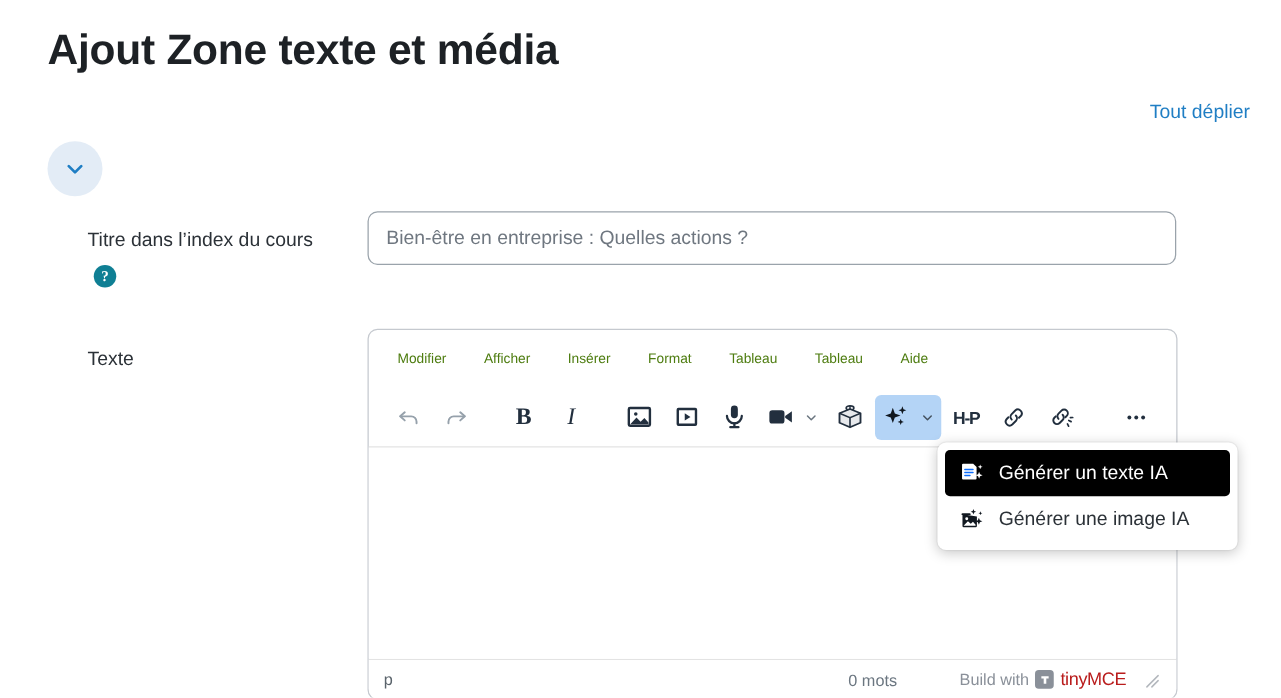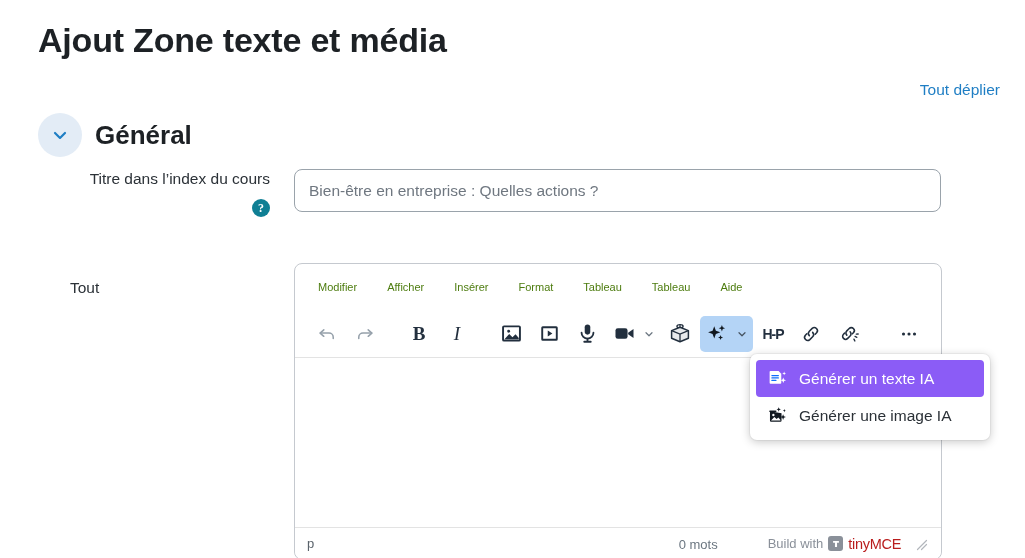--- a/index.html
+++ b/index.html
@@ -40,21 +40,21 @@
   .chev-down { display:block; }
   .section-title {
     font-size: 26px; font-weight: 700; color: #1d2125; line-height: 30px;
   }
 
   
   .label-col {
     position: absolute; left: 70px;
     font-size: 15.5px; color: #2b3137; line-height: 25px;
   }
-  .label-titre { top: 166px; width: 200px; text-align: right; }
+  .label-titre { top: 180px; width: 200px; }
   .label-texte { top: 275px; }
   .help-badge {
     display: inline-flex; align-items: center; justify-content: center;
     width: 18px; height: 18px; border-radius: 50%;
     background: #0f7f94; color: #ffffff;
     font-size: 12px; font-weight: 700; line-height: 18px;
     vertical-align: -3px; margin-left: 5px; cursor: pointer;
     font-family: "Liberation Serif", serif;
   }
 
@@ -133,21 +133,21 @@
     box-shadow: 0 2px 10px rgba(0,0,0,.22), 0 0 0 1px rgba(0,0,0,.04);
     padding: 6px;
     z-index: 40;
   }
   .ai-item {
     display: flex; align-items: center; gap: 11px;
     height: 37px; padding: 0 10px; border-radius: 4px;
     font-size: 15.5px; color: #2b3137; cursor: pointer;
     white-space: nowrap;
   }
-  .ai-item.selected { background: #8b5cf6; color: #ffffff; }
+  .ai-item.selected { background: #000000; color: #ffffff; }
   .ai-item .ai-ic { width: 22px; height: 22px; display:flex; align-items:center; justify-content:center; flex:0 0 auto; }
   .ai-item.selected .ai-ic svg { fill: #ffffff; }
 
   
   .editor-body {
     flex: 1 1 auto; background: #ffffff; border-radius: 0 0 0 0;
   }
 
   
   .statusbar {
@@ -178,30 +178,29 @@
   <div class="page-title">Ajout Zone texte et média</div>
 
   <a class="expand-all" href="#">Tout déplier</a>
 
   <div class="section-head">
     <div class="collapse-circle">
       <svg class="chev-down" width="20" height="20" viewBox="0 0 24 24">
         <path d="M6 9.5 L12 15.5 L18 9.5" fill="none" stroke="#1f7ec4" stroke-width="2.6" stroke-linecap="round" stroke-linejoin="round"></path>
       </svg>
     </div>
-    <div class="section-title">Général</div>
   </div>
 
   <div class="label-col label-titre">
     <span>Titre dans l’index du cours</span><span class="help-badge">?</span>
   </div>
 
   <input class="title-input" type="text" placeholder="Bien-être en entreprise : Quelles actions ?" style="">
 
-  <div class="label-col label-texte">Tout</div>
+  <div class="label-col label-texte">Texte</div>
 
   <div class="editor">
 
     <div class="menubar">
       <div class="menu-item">Modifier</div>
       <div class="menu-item">Afficher</div>
       <div class="menu-item">Insérer</div>
       <div class="menu-item">Format</div>
       <div class="menu-item">Tableau</div>
       <div class="menu-item">Tableau</div>

